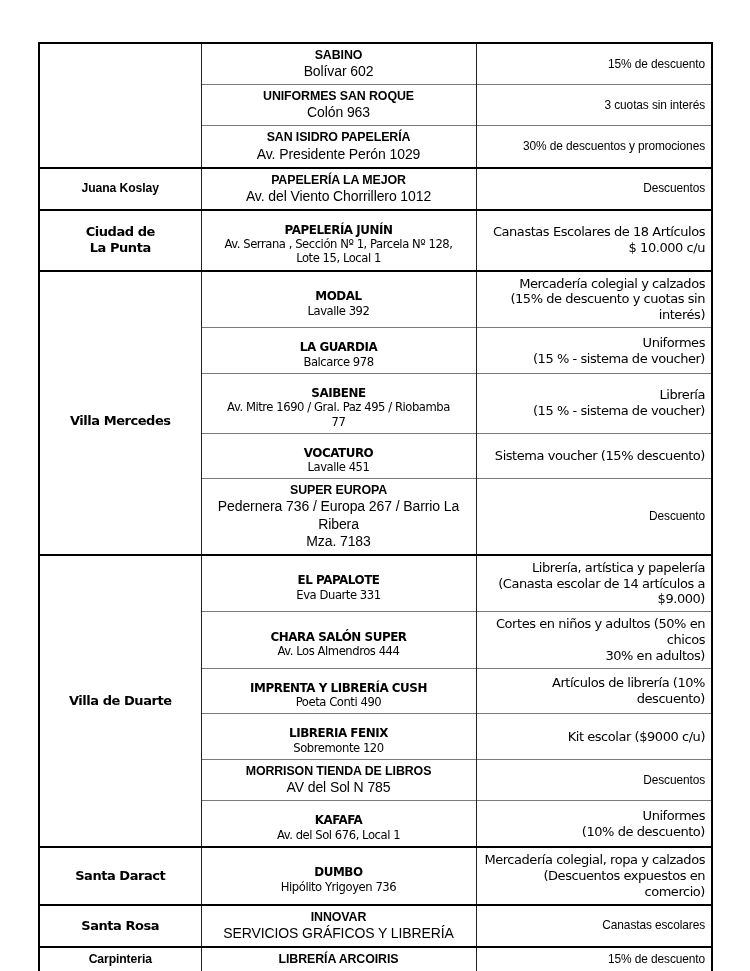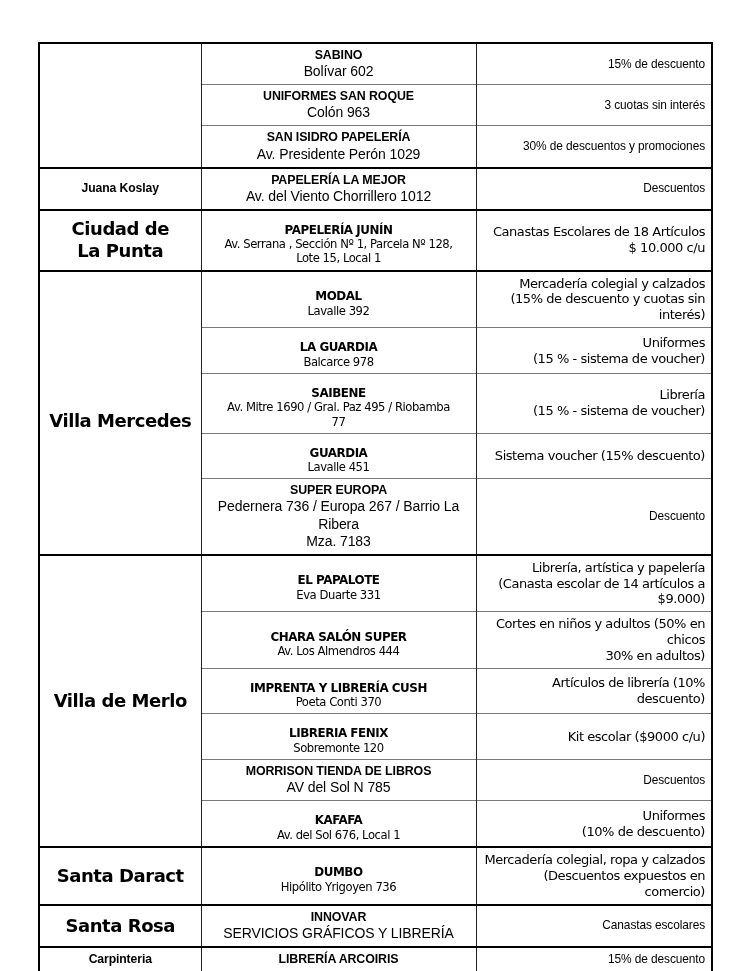--- a/index.html
+++ b/index.html
@@ -97,21 +97,21 @@
   .font-b .locality-name,
   .font-b .store-name,
   .font-b .store-addr,
   .font-b .benefit-text {
     font-family: "DejaVu Sans", sans-serif;
     font-size: 11.6px;
     letter-spacing: -0.45px;
   }
   .font-b .store-name { font-size: 11.9px; margin-top: 8px; }
   .font-b .benefit-text { font-size: 13px; }
-  .font-b .locality-name { font-size: 18px; }
+  .font-b .locality-name { font-size: 13px; }
 </style>
 </head>
 <body>
 
 <div id="page">
   <table id="discount-table">
     <colgroup>
       <col class="c-locality">
       <col class="c-store">
       <col class="c-benefit">
@@ -244,21 +244,21 @@
           <td class="b-right-thick font-b b-top-thin">
             <div class="cell-inner">
               <div class="benefit-text">Librería
 (15 % - sistema de voucher)</div>
             </div>
           </td>
         </tr>
         <tr>
           <td class="v-rule-right font-b b-top-thin">
             <div class="cell-inner">
-              <div class="store-name">GUARDIA</div>
+              <div class="store-name">VOCATURO</div>
               <div class="store-addr">Lavalle 451</div>
             </div>
           </td>
           <td class="b-right-thick font-b b-top-thin">
             <div class="cell-inner">
               <div class="benefit-text">Sistema voucher (15% descuento)</div>
             </div>
           </td>
         </tr>
         <tr>
@@ -271,21 +271,21 @@
           </td>
           <td class="b-right-thick font-a b-top-thin">
             <div class="cell-inner">
               <div class="benefit-text">Descuento</div>
             </div>
           </td>
         </tr>
         <tr>
           <td rowspan="6" class="v-rule-right b-left-thick b-top-thick font-b">
             <div class="cell-inner">
-              <div class="locality-name" style="white-space: pre-line;">Villa de Merlo</div>
+              <div class="locality-name" style="white-space: pre-line;">Villa de Duarte</div>
             </div>
           </td>
           <td class="v-rule-right font-b b-top-thick">
             <div class="cell-inner">
               <div class="store-name">EL PAPALOTE</div>
               <div class="store-addr">Eva Duarte 331</div>
             </div>
           </td>
           <td class="b-right-thick font-b b-top-thick">
             <div class="cell-inner">
@@ -306,21 +306,21 @@
             <div class="cell-inner">
               <div class="benefit-text">Cortes en niños y adultos (50% en chicos
 30% en adultos)</div>
             </div>
           </td>
         </tr>
         <tr>
           <td class="v-rule-right font-b b-top-thin">
             <div class="cell-inner">
               <div class="store-name">IMPRENTA Y LIBRERÍA CUSH</div>
-              <div class="store-addr">Poeta Conti 370</div>
+              <div class="store-addr">Poeta Conti 490</div>
             </div>
           </td>
           <td class="b-right-thick font-b b-top-thin">
             <div class="cell-inner">
               <div class="benefit-text">Artículos de librería (10% descuento)</div>
             </div>
           </td>
         </tr>
         <tr>
           <td class="v-rule-right font-b b-top-thin">

